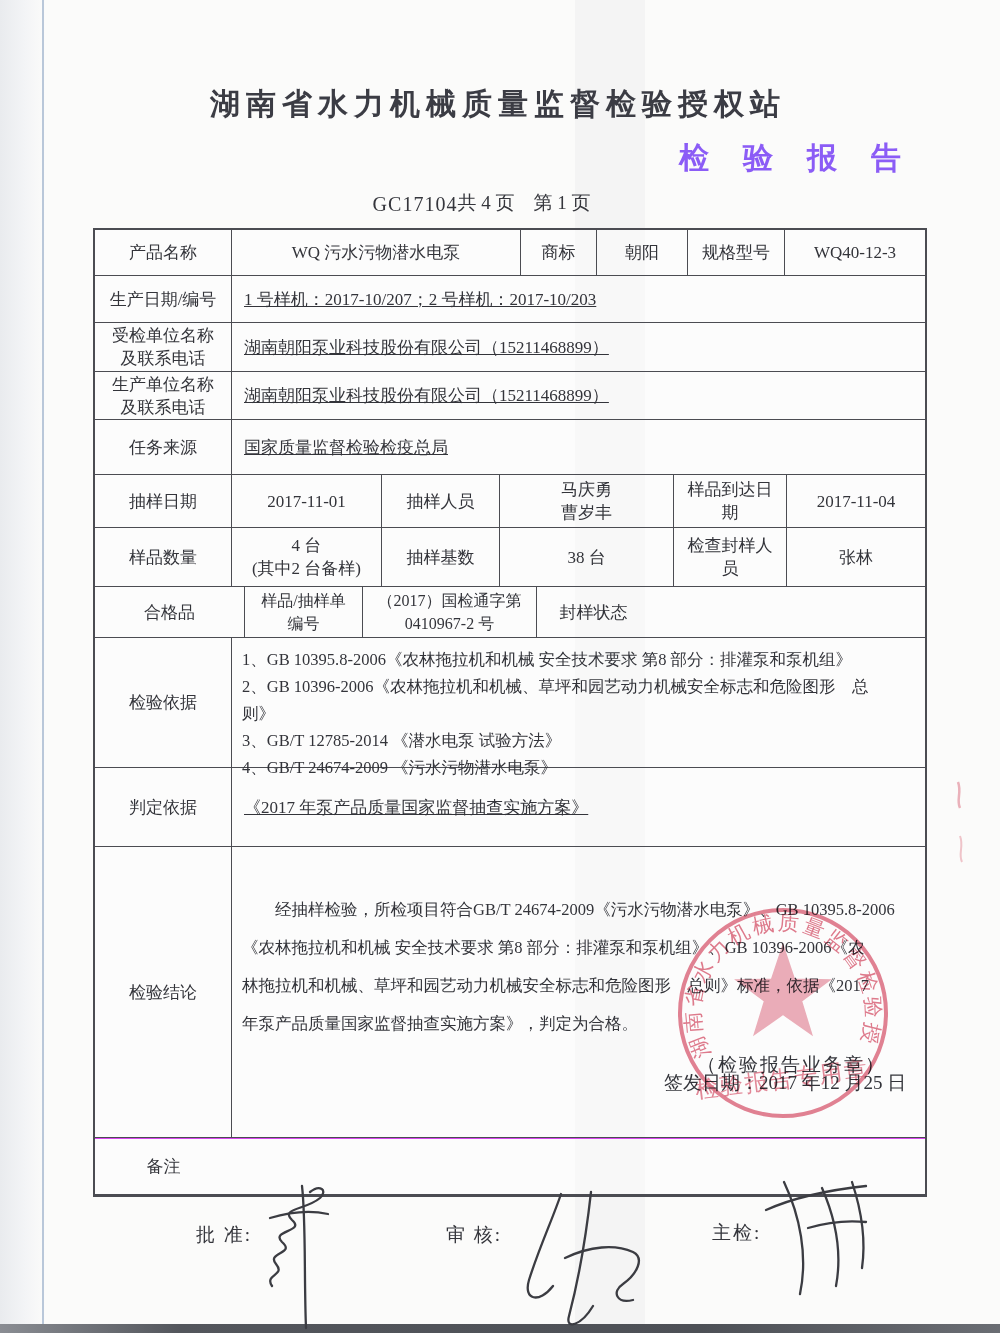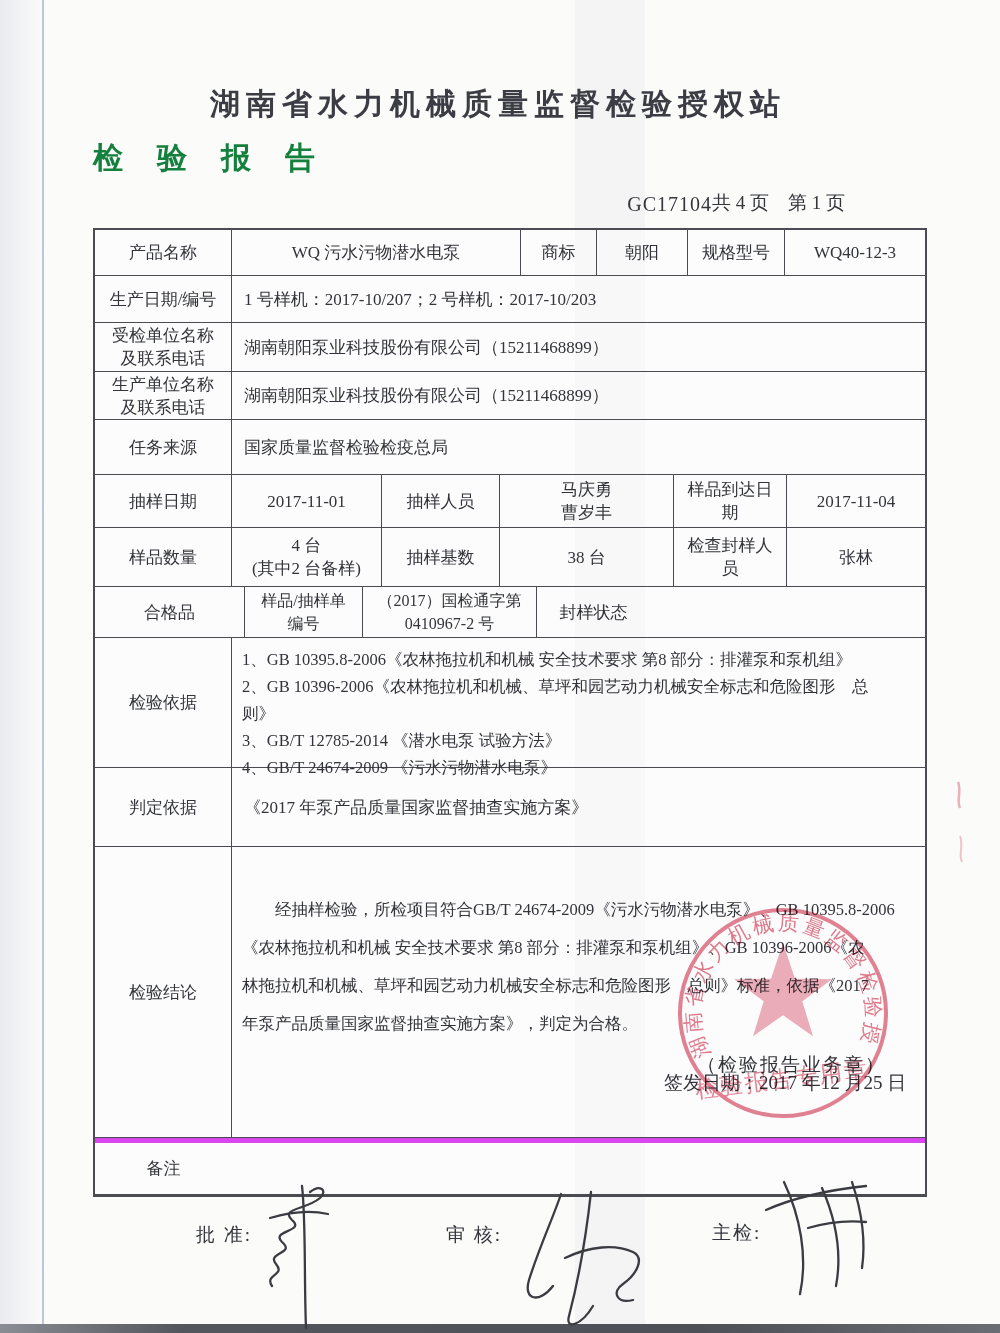--- a/index.html
+++ b/index.html
@@ -28,47 +28,47 @@
   }
   .scan-red-marks{position:absolute;left:950px;top:778px;}
   
   .doc-title{
     position:absolute;left:93px;top:84px;width:810px;
     text-align:center;font-size:30px;font-weight:700;letter-spacing:6px;
     color:#3b3c44;
   }
   .doc-subtitle{
     position:absolute;left:93px;top:138px;width:810px;
-    text-align:left;font-size:30px;font-weight:700;letter-spacing:2px;
-    color:#15803d;
+    text-align:right;font-size:30px;font-weight:700;letter-spacing:2px;
+    color:#8b5cf6;
   }
   .header-row{
-    position:absolute;left:93px;top:186px;width:834px;height:30px;
-    display:flex;justify-content:flex-end;align-items:flex-end;
+    position:absolute;left:77px;top:186px;width:834px;height:30px;
+    display:flex;justify-content:center;align-items:flex-end;
     font-size:20px;
   }
   .report-no{padding-left:57px;letter-spacing:1px;}
   .pagination{padding-right:82px;font-size:19px;}
   
   .report-table{
     position:absolute;left:93px;top:228px;width:834px;
     border:2px solid #4b4c52;border-bottom:3px solid #4b4c52;
     box-sizing:border-box;background:rgba(255,255,255,0.35);
   }
   .tr{display:flex;border-bottom:1px solid #4b4c52;box-sizing:border-box;}
   .tr:last-child{border-bottom:none;}
-  .tr.dbl{border-top:5px solid #d946ef;}
+  .tr.dbl{border-top:1px solid #d946ef;}
   .td,.th{
     box-sizing:border-box;border-right:1px solid #4b4c52;
     display:flex;align-items:center;justify-content:center;
     font-size:17px;line-height:23px;text-align:center;
     white-space:pre-line;padding:2px 4px;color:#33343a;
   }
   .td:last-child,.th:last-child{border-right:none;}
-  .left{justify-content:flex-start;text-align:right;padding-left:12px;}
+  .left{justify-content:flex-start;text-align:right;padding-left:12px;text-decoration:underline;}
   .w-label{width:137px;flex:none;}
   .grow{flex:1;}
   .lines{display:block;text-align:left;padding:8px 6px 6px 10px;line-height:27px;font-size:16.5px;}
   .conclusion-cell{position:relative;display:block;text-align:left;padding:0;}
   .conclusion-text{
     position:absolute;left:10px;top:44px;width:700px;
     white-space:pre-line;line-height:38px;font-size:16.5px;
   }
   .stamp-note{position:absolute;left:465px;top:206px;font-size:19px;letter-spacing:2px;white-space:nowrap;}
   .issue-date{position:absolute;left:432px;top:224px;font-size:19px;white-space:nowrap;}

